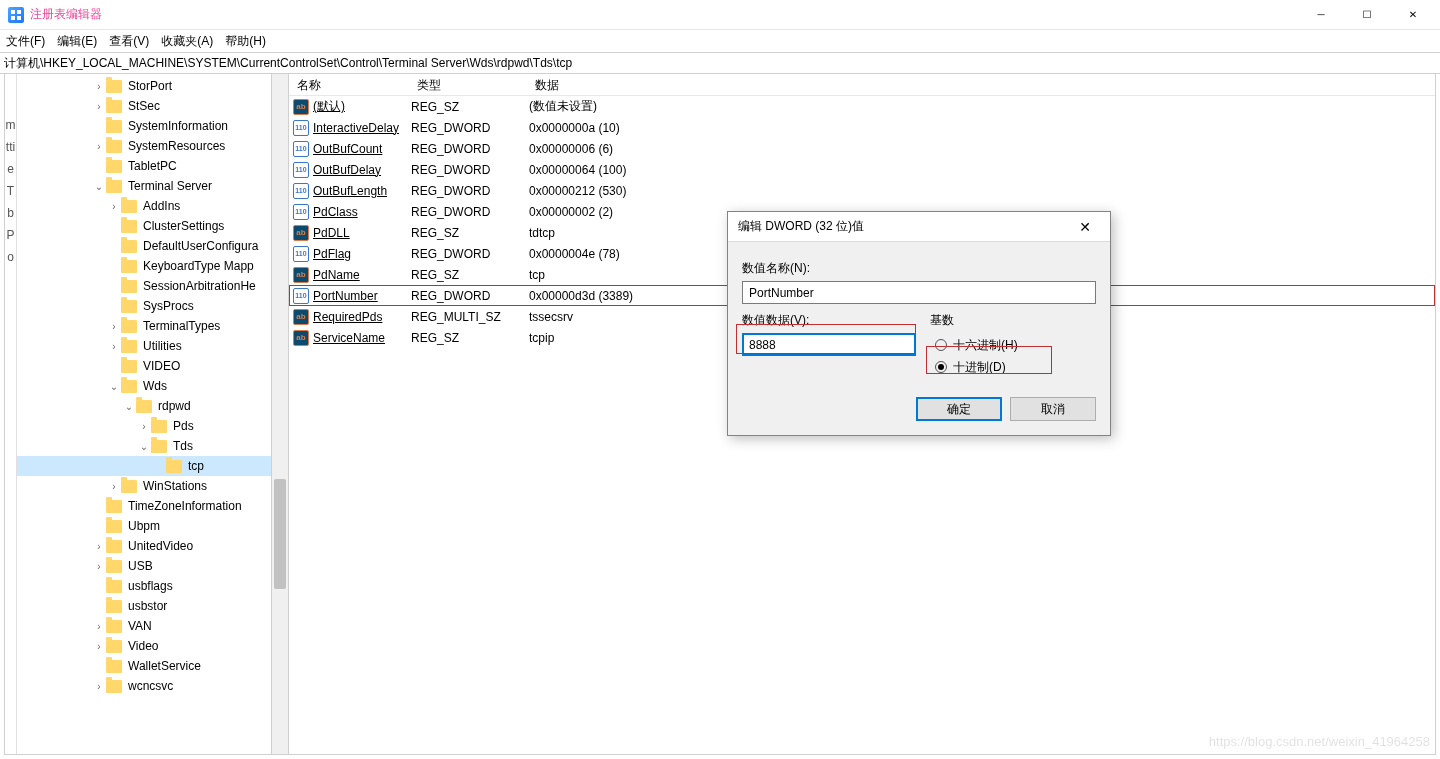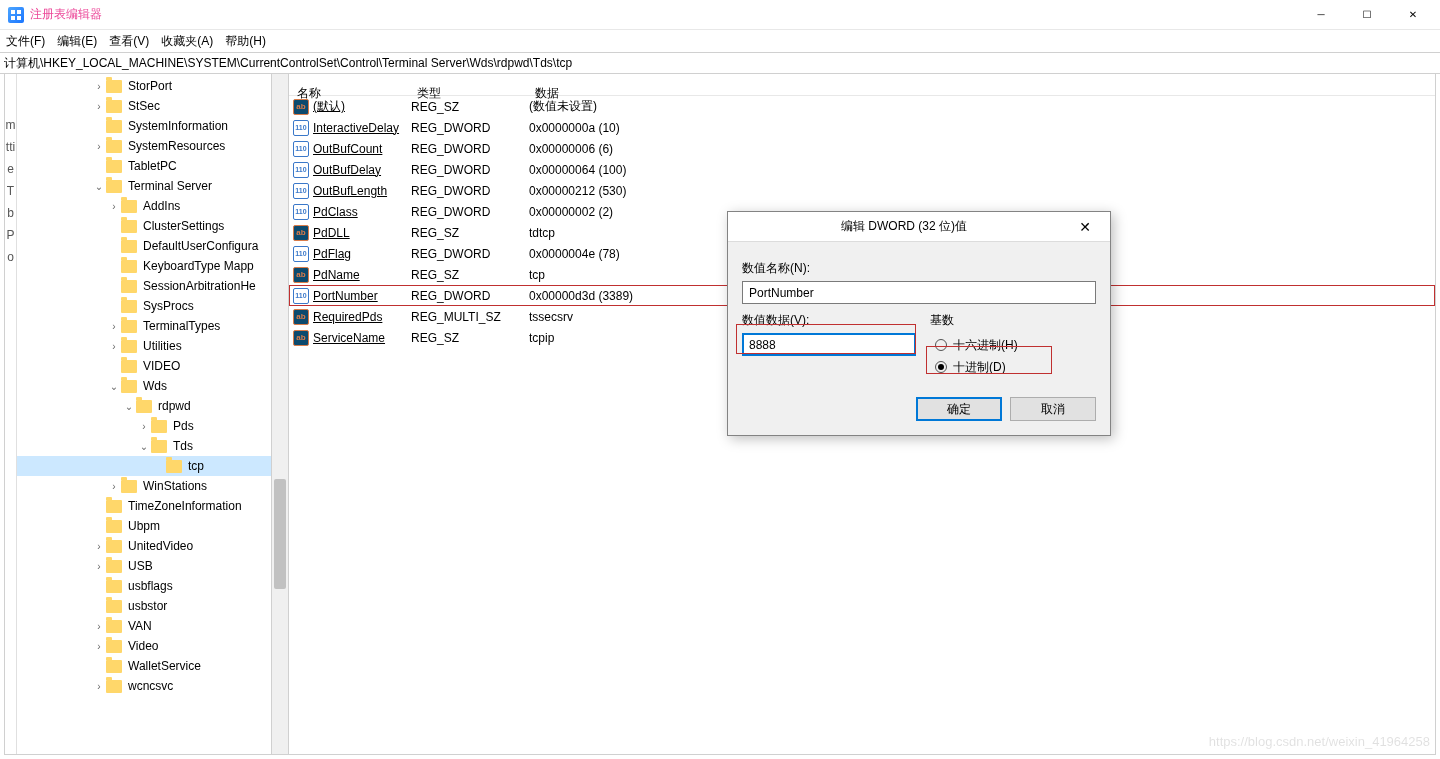--- a/index.html
+++ b/index.html
@@ -24,36 +24,36 @@
 .tw { width: 14px; height: 14px; display: inline-flex; align-items: center; justify-content: center; color: #6b6b6b; font-size: 10px; }
 .tw.open::before { content: "⌄"; }
 .tw.closed::before { content: "›"; }
 .folder { width: 16px; height: 13px; margin: 0 4px 0 0; background: #ffd76a; border-radius: 1px; position: relative; }
 .folder::before { content:""; position:absolute; left:0; top:-3px; width:6px; height:3px; background:#ffd76a; border-radius: 1px 1px 0 0; }
 .node .label { padding: 0 2px; }
 .tree-scroll { position: absolute; right: 0; top: 0; bottom: 0; width: 17px; background: #f0f0f0; border-left: 1px solid #d0d0d0; }
 .tree-scroll .thumb { position: absolute; left: 2px; right: 2px; top: 405px; height: 110px; background: #c1c1c1; border-radius: 2px; }
 .list-pane { flex: 1; overflow: auto; position: relative; }
 .list-header { display: flex; height: 22px; border-bottom: 1px solid #e8e8e8; position: sticky; top: 0; background: #fff; }
-.list-header .col { padding: 3px 8px; border-right: 1px solid transparent; color: #000; margin-top: 8px; }
+.list-header .col { padding: 3px 8px; border-right: 1px solid transparent; color: #000; }
 .col.name { width: 120px; }
 .col.type { width: 118px; }
 .col.data { flex: 1; }
 .row { display: flex; height: 21px; align-items: center; padding-left: 4px; }
 .row .ico { width: 16px; height: 16px; margin-right: 4px; display:flex; align-items:center; justify-content:center; font-size:9px; color:#fff; border-radius:2px; font-weight:bold; }
 .ico.sz { background:#0c4a6e; border:1px solid #d97c4a; color:#d97c4a; }
 .ico.dw { background:#fff; border:1px solid #3a78c9; color:#3a78c9; }
 .row .rname { width: 98px; white-space:nowrap; overflow:hidden; text-overflow:ellipsis;text-decoration:underline; }
 .row .rtype { width: 118px; }
 .row .rdata { flex: 1; }
 .row.highlight { outline: 1px solid #c03030; outline-offset: -1px; }
 
 .dialog { position: absolute; left: 727px; top: 211px; width: 384px; background: #f0f0f0; border: 1px solid #838383; box-shadow: 3px 3px 12px rgba(0,0,0,0.25); }
 .dlg-title { height: 30px; display: flex; align-items: center; padding: 0 10px; background: #fff; border-bottom: 1px solid #dcdcdc; }
-.dlg-title .t { flex: 1; text-align: center; }
+.dlg-title .t { flex: 1; }
 .dlg-close { width: 30px; text-align: center; font-size: 14px; cursor: default; }
 .dlg-body { padding: 12px 14px 14px 14px; }
 .dlg-label { margin: 6px 0 4px 0; }
 .dlg-input { width: 100%; height: 23px; border: 1px solid #7a7a7a; padding: 2px 6px; background: #fff; outline: none; }
 .dlg-row2 { display: flex; gap: 14px; margin-top: 2px; }
 .dlg-col { flex: 1; }
 .dlg-col.left  { flex: 0 0 174px; }
 .dlg-input.active { border: 1px solid #0078d7; box-shadow: 0 0 0 1px #0078d7 inset; }
 .box-red  { position:absolute; border:1px solid #c03030; pointer-events:none; }
 .radio-line { display:flex; align-items:center; height: 22px; gap:6px; }

